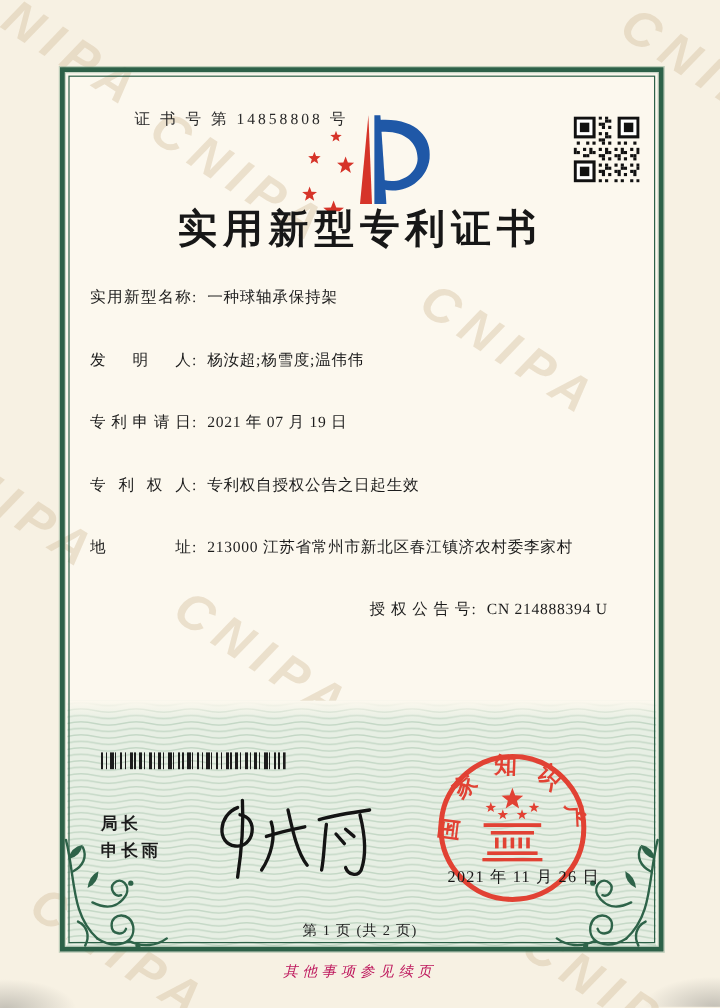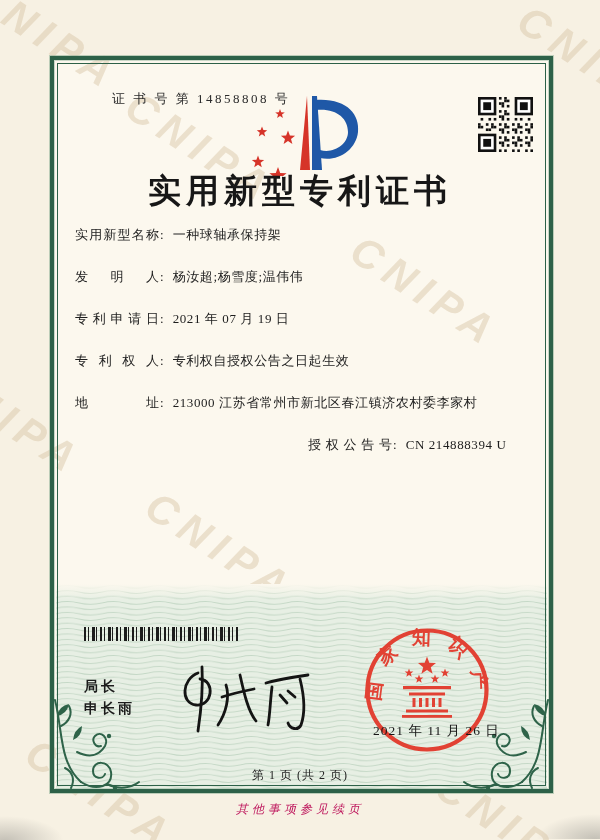--- a/index.html
+++ b/index.html
@@ -26,22 +26,22 @@
   .flourish.bl{left:47px;top:692px;}
   .flourish.br{left:461px;top:692px;transform:scaleX(-1);}
 
   
   .cert-no{position:absolute;left:74px;top:90px;font-size:13px;letter-spacing:2.5px;color:#2b2b2b;z-index:6;margin-left:38px;}
   .logo{position:absolute;left:250px;top:92px;width:116px;height:84px;z-index:6;}
   .qr{position:absolute;left:478px;top:97px;width:55px;height:55px;z-index:6;}
   .title{position:absolute;left:0;top:169px;width:100%;text-align:center;font-size:33px;
       font-weight:600;letter-spacing:5px;color:#171717;z-index:6;}
 
-  .fields{position:absolute;left:75px;top:228px;width:466px;display:flex;flex-direction:column;
-      gap:28px;font-size:13px;color:#1d1d1d;z-index:6;}
+  .fields{position:absolute;left:75px;top:241px;width:466px;display:flex;flex-direction:column;
+      gap:38px;font-size:13px;color:#1d1d1d;z-index:6;}
   .frow{white-space:nowrap;line-height:14px;position:relative;}
   .flabel{display:inline-block;width:84px;text-align:justify;text-align-last:justify;vertical-align:baseline;}
   .fcolon{display:inline-block;margin:0 9px 0 1px;}
   .fvalue{letter-spacing:.6px;}
   .grant2{position:absolute;left:233px;top:0;}
 
   .bodytext{position:absolute;left:72px;top:488px;width:467px;font-size:13.4px;line-height:21.6px;
       color:#242424;text-align:justify;font-style:italic;letter-spacing:.6px;z-index:6;}
   .bodytext p{margin:0;text-indent:2em;}
 

